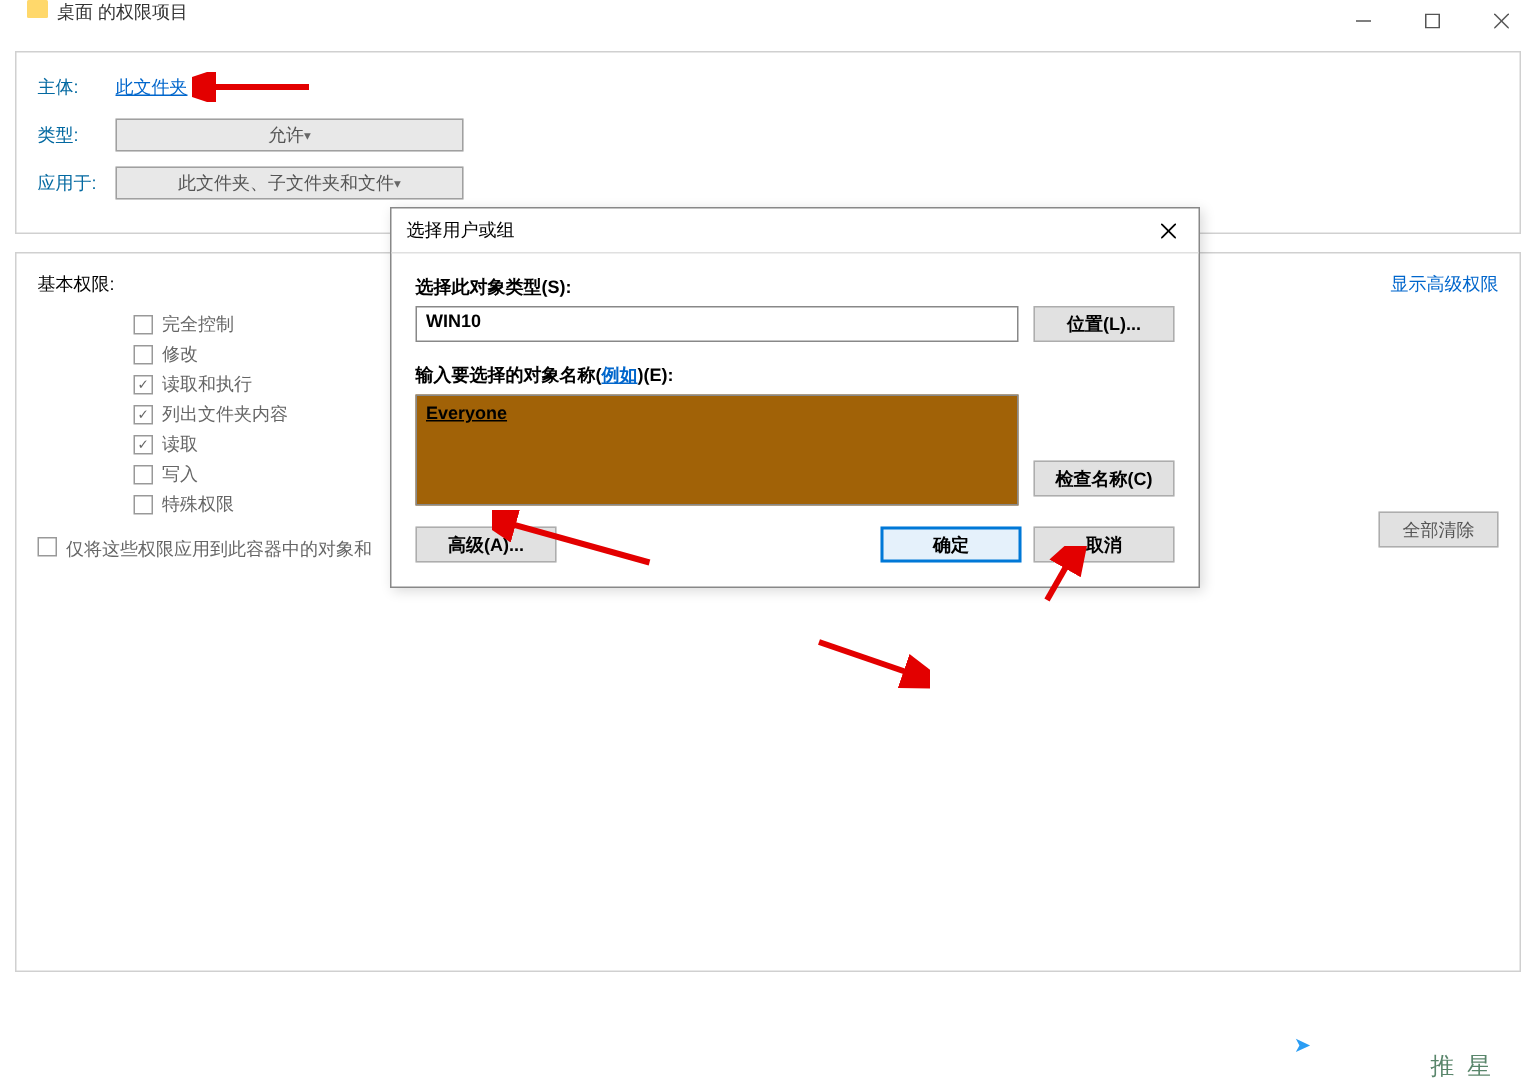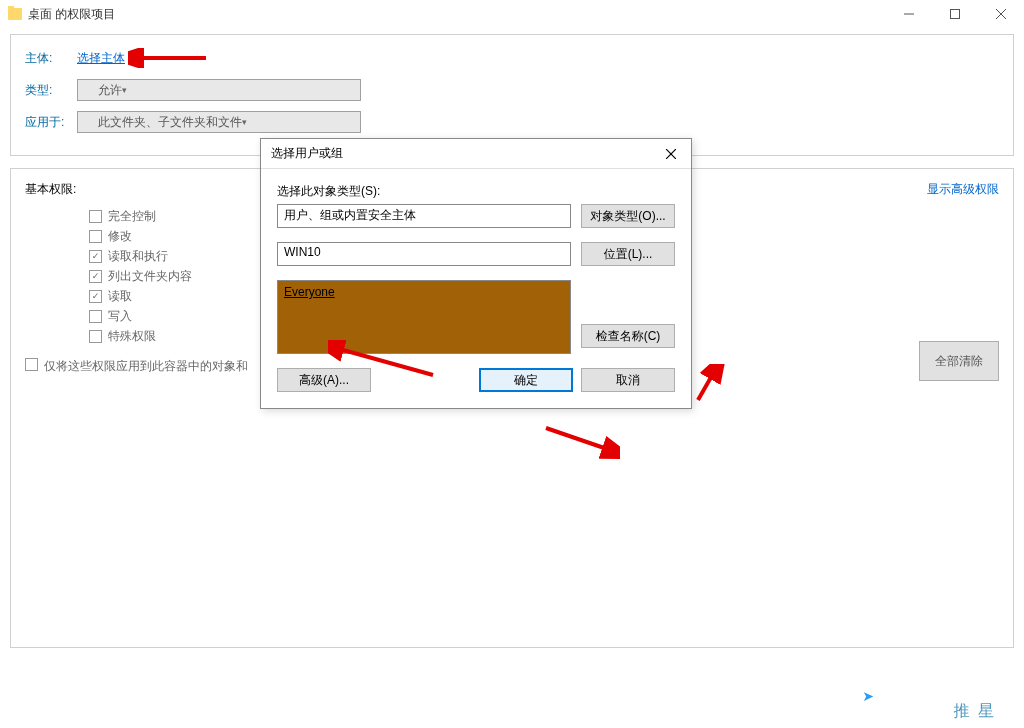--- a/index.html
+++ b/index.html
@@ -1,61 +1,61 @@
 <!DOCTYPE html>
 <html><head>
 <meta charset="utf-8">
 <style>
 * { box-sizing: border-box; margin: 0; padding: 0; font-family: "Microsoft YaHei", "Segoe UI", sans-serif; font-size: 12px; }
 body { background: #fff; width: 1024px; height: 728px; position: relative; overflow: hidden; }
 
-.titlebar { height: 28px; display: flex; align-items: center; padding-left: 8px; color: #333; }
+.titlebar { height: 28px; display: flex; align-items: flex-start; padding-left: 18px; color: #333; }
 .folder-icon { width: 14px; height: 12px; background: #ffd86b; border-radius: 1px; margin-right: 6px; position: relative; }
 .folder-icon::before { content: ""; position: absolute; top: -2px; left: 0; width: 6px; height: 2px; background: #ffd86b; }
 .win-controls { position: absolute; right: 0; top: 0; display: flex; }
 .win-btn { width: 46px; height: 28px; display: flex; align-items: center; justify-content: center; color: #666; }
 .win-btn svg { width: 10px; height: 10px; }
 
 .outer-frame { margin: 6px 10px 10px 10px; border: 1px solid #d0d0d0; padding: 12px 14px; }
 
 .form-row { display: flex; align-items: center; margin-bottom: 10px; height: 22px; }
 .form-label { width: 52px; color: #0369a1; }
 .link { color: #0066cc; text-decoration: underline; cursor: pointer; }
-.dropdown { width: 284px; height: 22px; border: 1px solid #a0a0a0; background: #e8e8e8; padding: 0 20px; display: flex; align-items: center; justify-content: flex-start; color: #555; }
+.dropdown { width: 232px; height: 22px; border: 1px solid #a0a0a0; background: #e8e8e8; padding: 0 20px; display: flex; align-items: center; justify-content: center; color: #555; }
 .dropdown .chev { font-size: 9px; color: #666; }
 
 .perm-frame { margin: 12px 10px 10px 10px; border: 1px solid #d0d0d0; padding: 12px 14px; min-height: 480px; position: relative; }
 .perm-header { display: flex; justify-content: space-between; margin-bottom: 8px; }
 .perm-link { color: #0066cc; cursor: pointer; }
 .perm-list { margin-left: 64px; }
 .perm-item { display: flex; align-items: center; height: 20px; color: #666; }
 .cb { width: 13px; height: 13px; border: 1px solid #999; margin-right: 6px; display: inline-flex; align-items: center; justify-content: center; font-size: 9px; color: #666; background: #fff; }
 .cb.checked::after { content: "✓"; }
 .apply-only { display: flex; align-items: flex-start; margin-top: 12px; color: #666; }
-.clear-btn { position: absolute; right: 14px; top: 172px; width: 80px; height: 40px; background: #e1e1e1; border: 1px solid #adadad; color: #555; display: flex; align-items: center; justify-content: center; }
-
-.modal { position: absolute; left: 260px; top: 138px; width: 432px; background: #fff; border: 1px solid #888; box-shadow: 2px 2px 8px rgba(0,0,0,0.15); }
+.clear-btn { position: absolute; right: 14px; top: 172px; width: 80px; height: 24px; background: #e1e1e1; border: 1px solid #adadad; color: #555; display: flex; align-items: center; justify-content: center; }
+
+.modal { position: absolute; left: 260px; top: 138px; width: 540px; background: #fff; border: 1px solid #888; box-shadow: 2px 2px 8px rgba(0,0,0,0.15); }
 .modal-title { height: 30px; display: flex; align-items: center; justify-content: space-between; padding: 0 4px 0 10px; border-bottom: 1px solid #e0e0e0; }
 .modal-close { width: 32px; height: 26px; display: flex; align-items: center; justify-content: center; cursor: pointer; }
-.modal-body { padding: 14px 16px 16px 16px; }
+.modal-body { padding: 14px 16px 16px 16px; font-weight: bold; }
 .modal-label { margin-bottom: 4px; display: block; }
 .modal-row { display: flex; gap: 10px; margin-bottom: 14px; }
 .modal-input { flex: 1; height: 24px; border: 1px solid #888; padding: 2px 6px; background: #fff; }
 .modal-textarea { flex: 1; height: 74px; border: 1px solid #888; padding: 4px 6px; background: #a16207; }
 .modal-textarea .underline { text-decoration: underline; }
 .modal-btn { width: 94px; height: 24px; border: 1px solid #adadad; background: #e1e1e1; display: flex; align-items: center; justify-content: center; cursor: pointer; }
 .modal-btn.primary { border: 2px solid #0078d7; background: #e5f1fb; }
 .modal-footer { display: flex; justify-content: space-between; margin-top: 12px; }
 .modal-footer-right { display: flex; gap: 8px; }
 .inline-link { color: #0066cc; text-decoration: underline; }
 
 .arrow { position: absolute; pointer-events: none; }
 .arrow svg { display: block; }
 
-.watermark { position: absolute; right: 28px; bottom: 6px; color: #0369a1; font-size: 16px; letter-spacing: 2px; opacity: 0.7; }
+.watermark { position: absolute; right: 28px; bottom: 6px; color: #14532d; font-size: 16px; letter-spacing: 2px; opacity: 0.7; }
 .blue-tick { position: absolute; right: 150px; bottom: 24px; color: #2a9df4; font-size: 14px; }
 </style>
 </head>
 <body>
 
 <div class="titlebar">
   <span class="folder-icon"></span>
   <span>桌面 的权限项目</span>
 </div>
 <div class="win-controls">
@@ -73,21 +73,21 @@
       <svg viewBox="0 0 10 10">
         <line x1="0" y1="0" x2="10" y2="10" stroke="#555" stroke-width="1"></line>
         <line x1="10" y1="0" x2="0" y2="10" stroke="#555" stroke-width="1"></line>
       </svg>
     </div>
 </div>
 
 <div class="outer-frame">
   <div class="form-row">
     <span class="form-label">主体:</span>
-    <span class="link">选择主体</span>
+    <span class="link">此文件夹</span>
   </div>
   <div class="form-row">
     <span class="form-label">类型:</span>
     <div class="dropdown">
       <span>允许</span>
       <span class="chev">▾</span>
     </div>
   </div>
   <div class="form-row">
     <span class="form-label">应用于:</span>
@@ -148,31 +148,28 @@
     <div class="modal-close">
       <svg width="10" height="10" viewBox="0 0 10 10">
           <line x1="0" y1="0" x2="10" y2="10" stroke="#000" stroke-width="1.2"></line>
           <line x1="10" y1="0" x2="0" y2="10" stroke="#000" stroke-width="1.2"></line>
         </svg>
     </div>
   </div>
   <div class="modal-body">
     <span class="modal-label">选择此对象类型(S):</span>
     <div class="modal-row">
-      <div class="modal-input"><span>用户、组或内置安全主体</span></div>
-      <div class="modal-btn">
-          <span>对象类型(O)...</span>
-        </div>
-    </div>
-    <div class="modal-row">
       <div class="modal-input"><span>WIN10</span></div>
       <div class="modal-btn">
           <span>位置(L)...</span>
         </div>
     </div>
+    <span class="modal-label">
+      <span>输入要选择的对象名称(</span><span class="inline-link">例如</span><span>)(E):</span>
+    </span>
     <div class="modal-row">
       <div class="modal-textarea"><span class="underline">Everyone</span></div>
       <div style="display:flex;flex-direction:column;margin-top:44px;">
           <div class="modal-btn">
             <span>检查名称(C)</span>
           </div>
         </div>
     </div>
     <div class="modal-footer">
       <div class="modal-btn">

